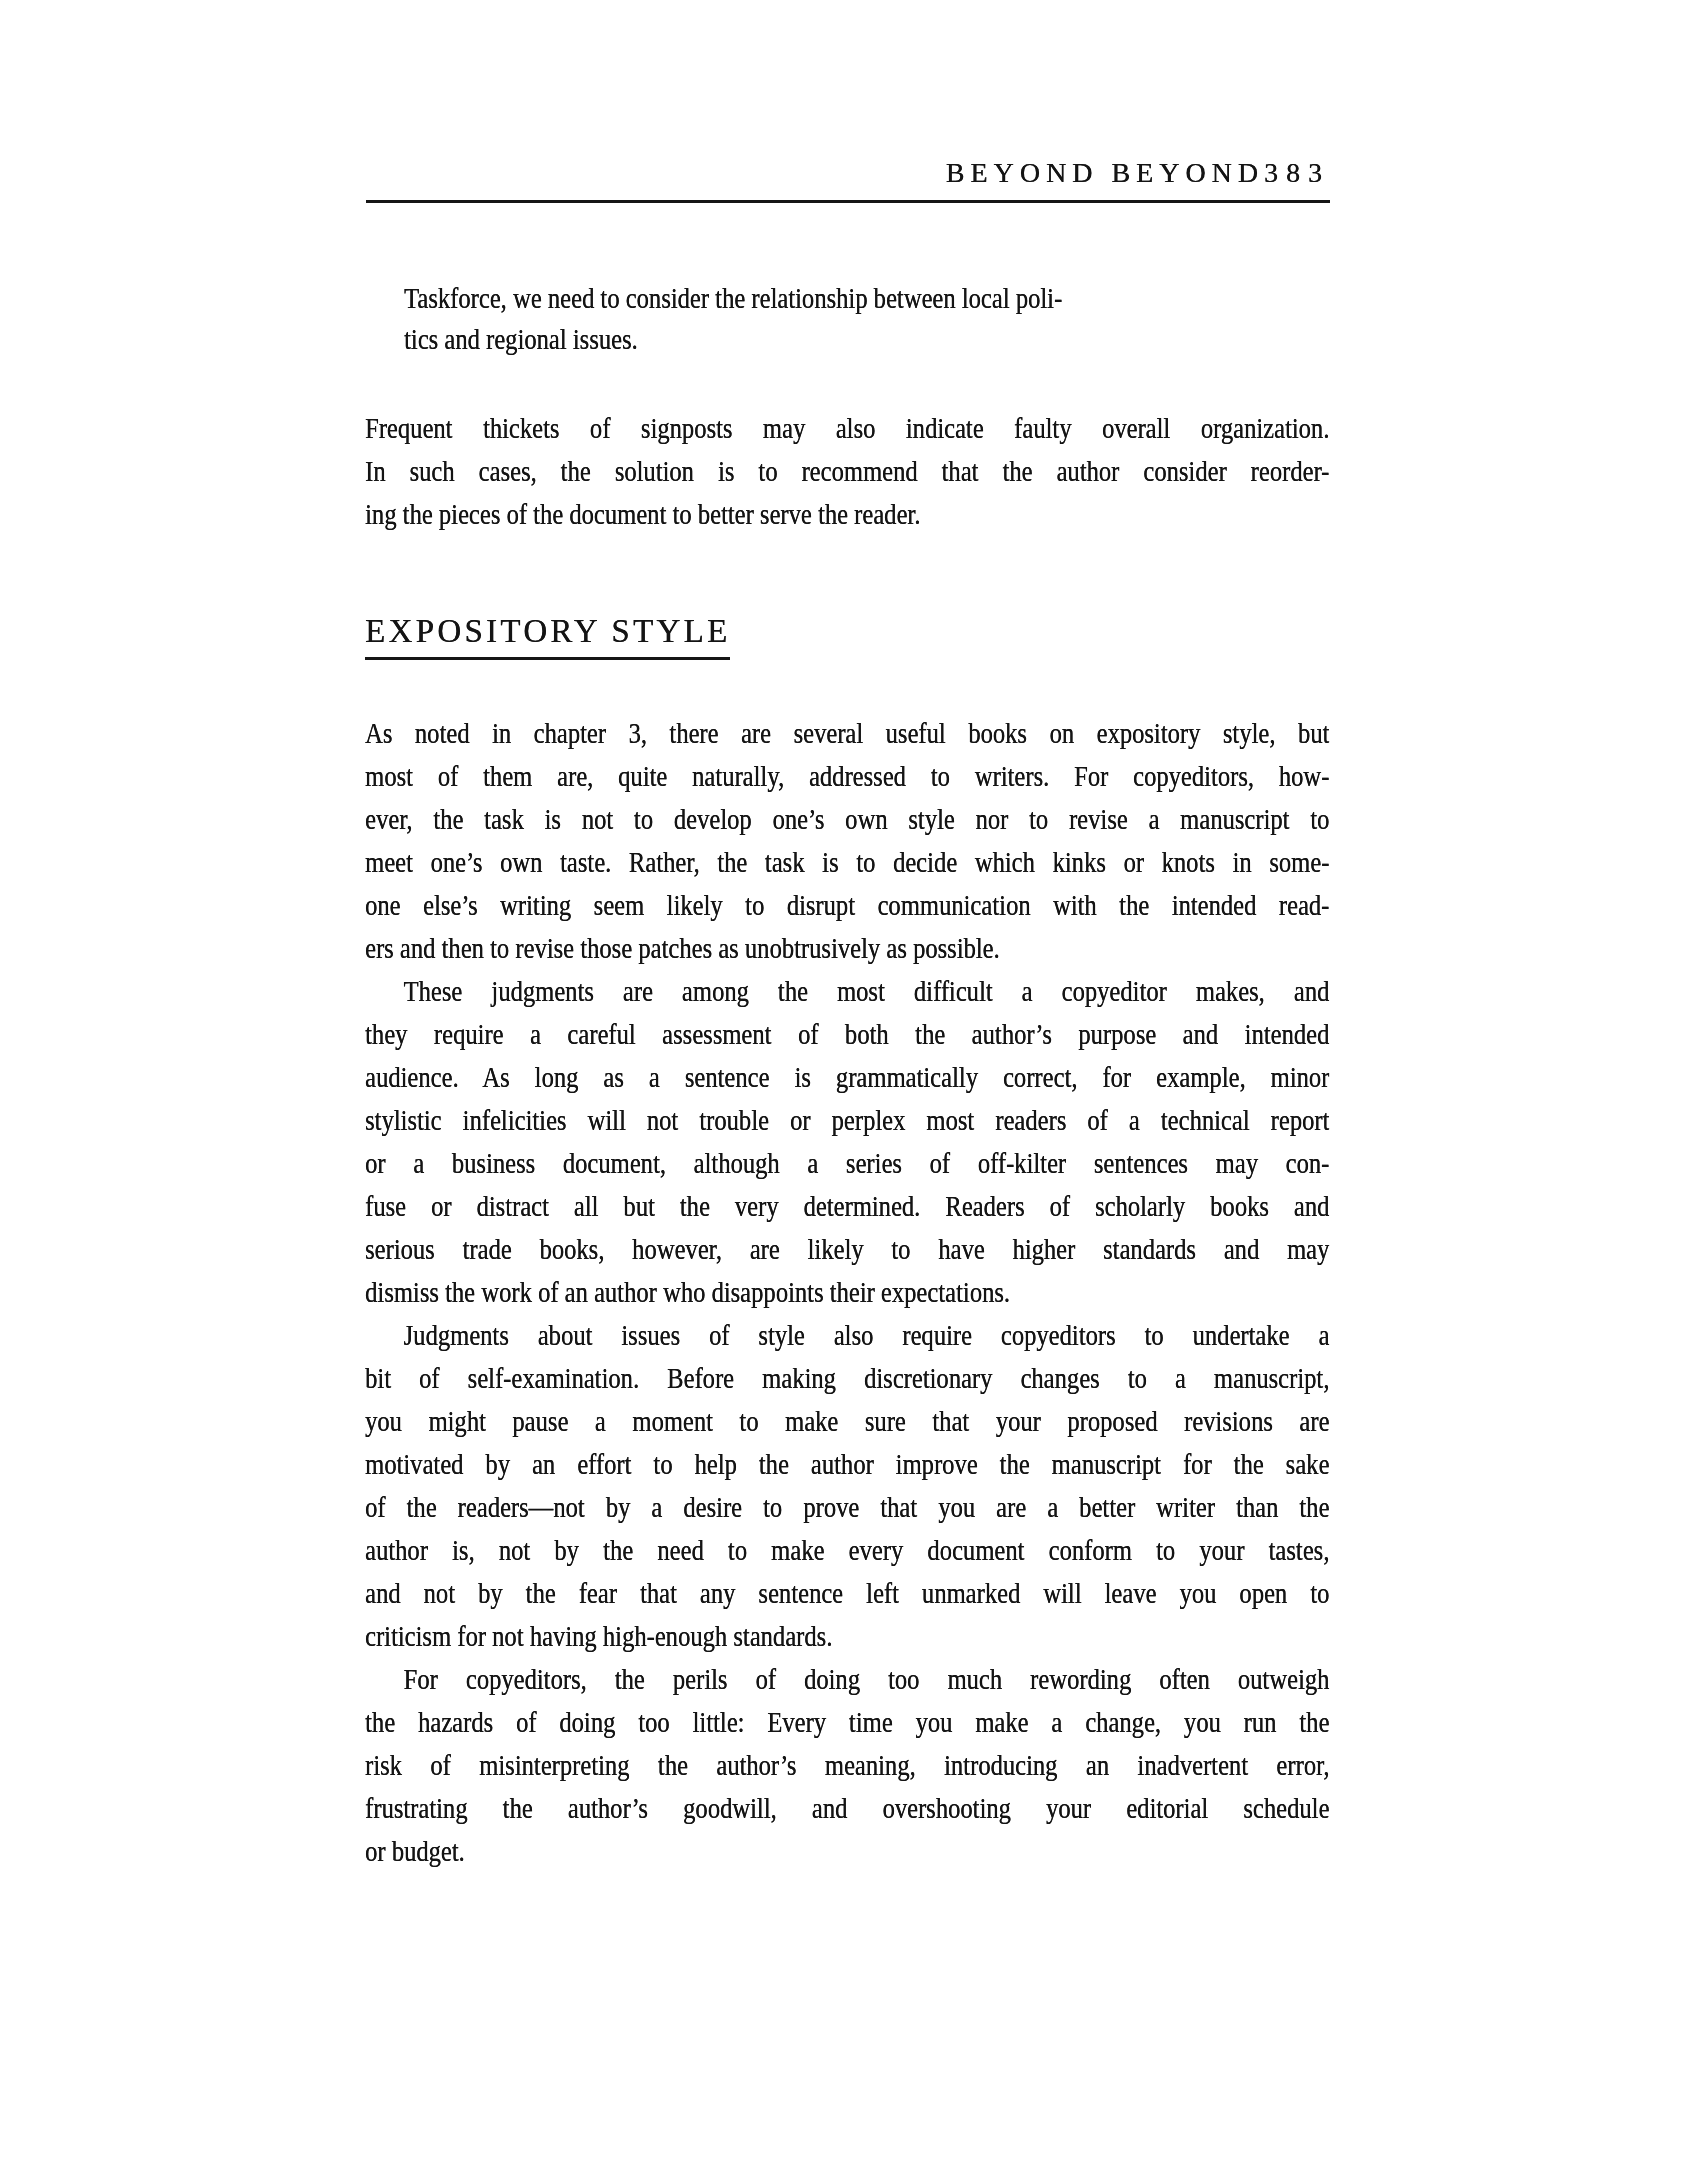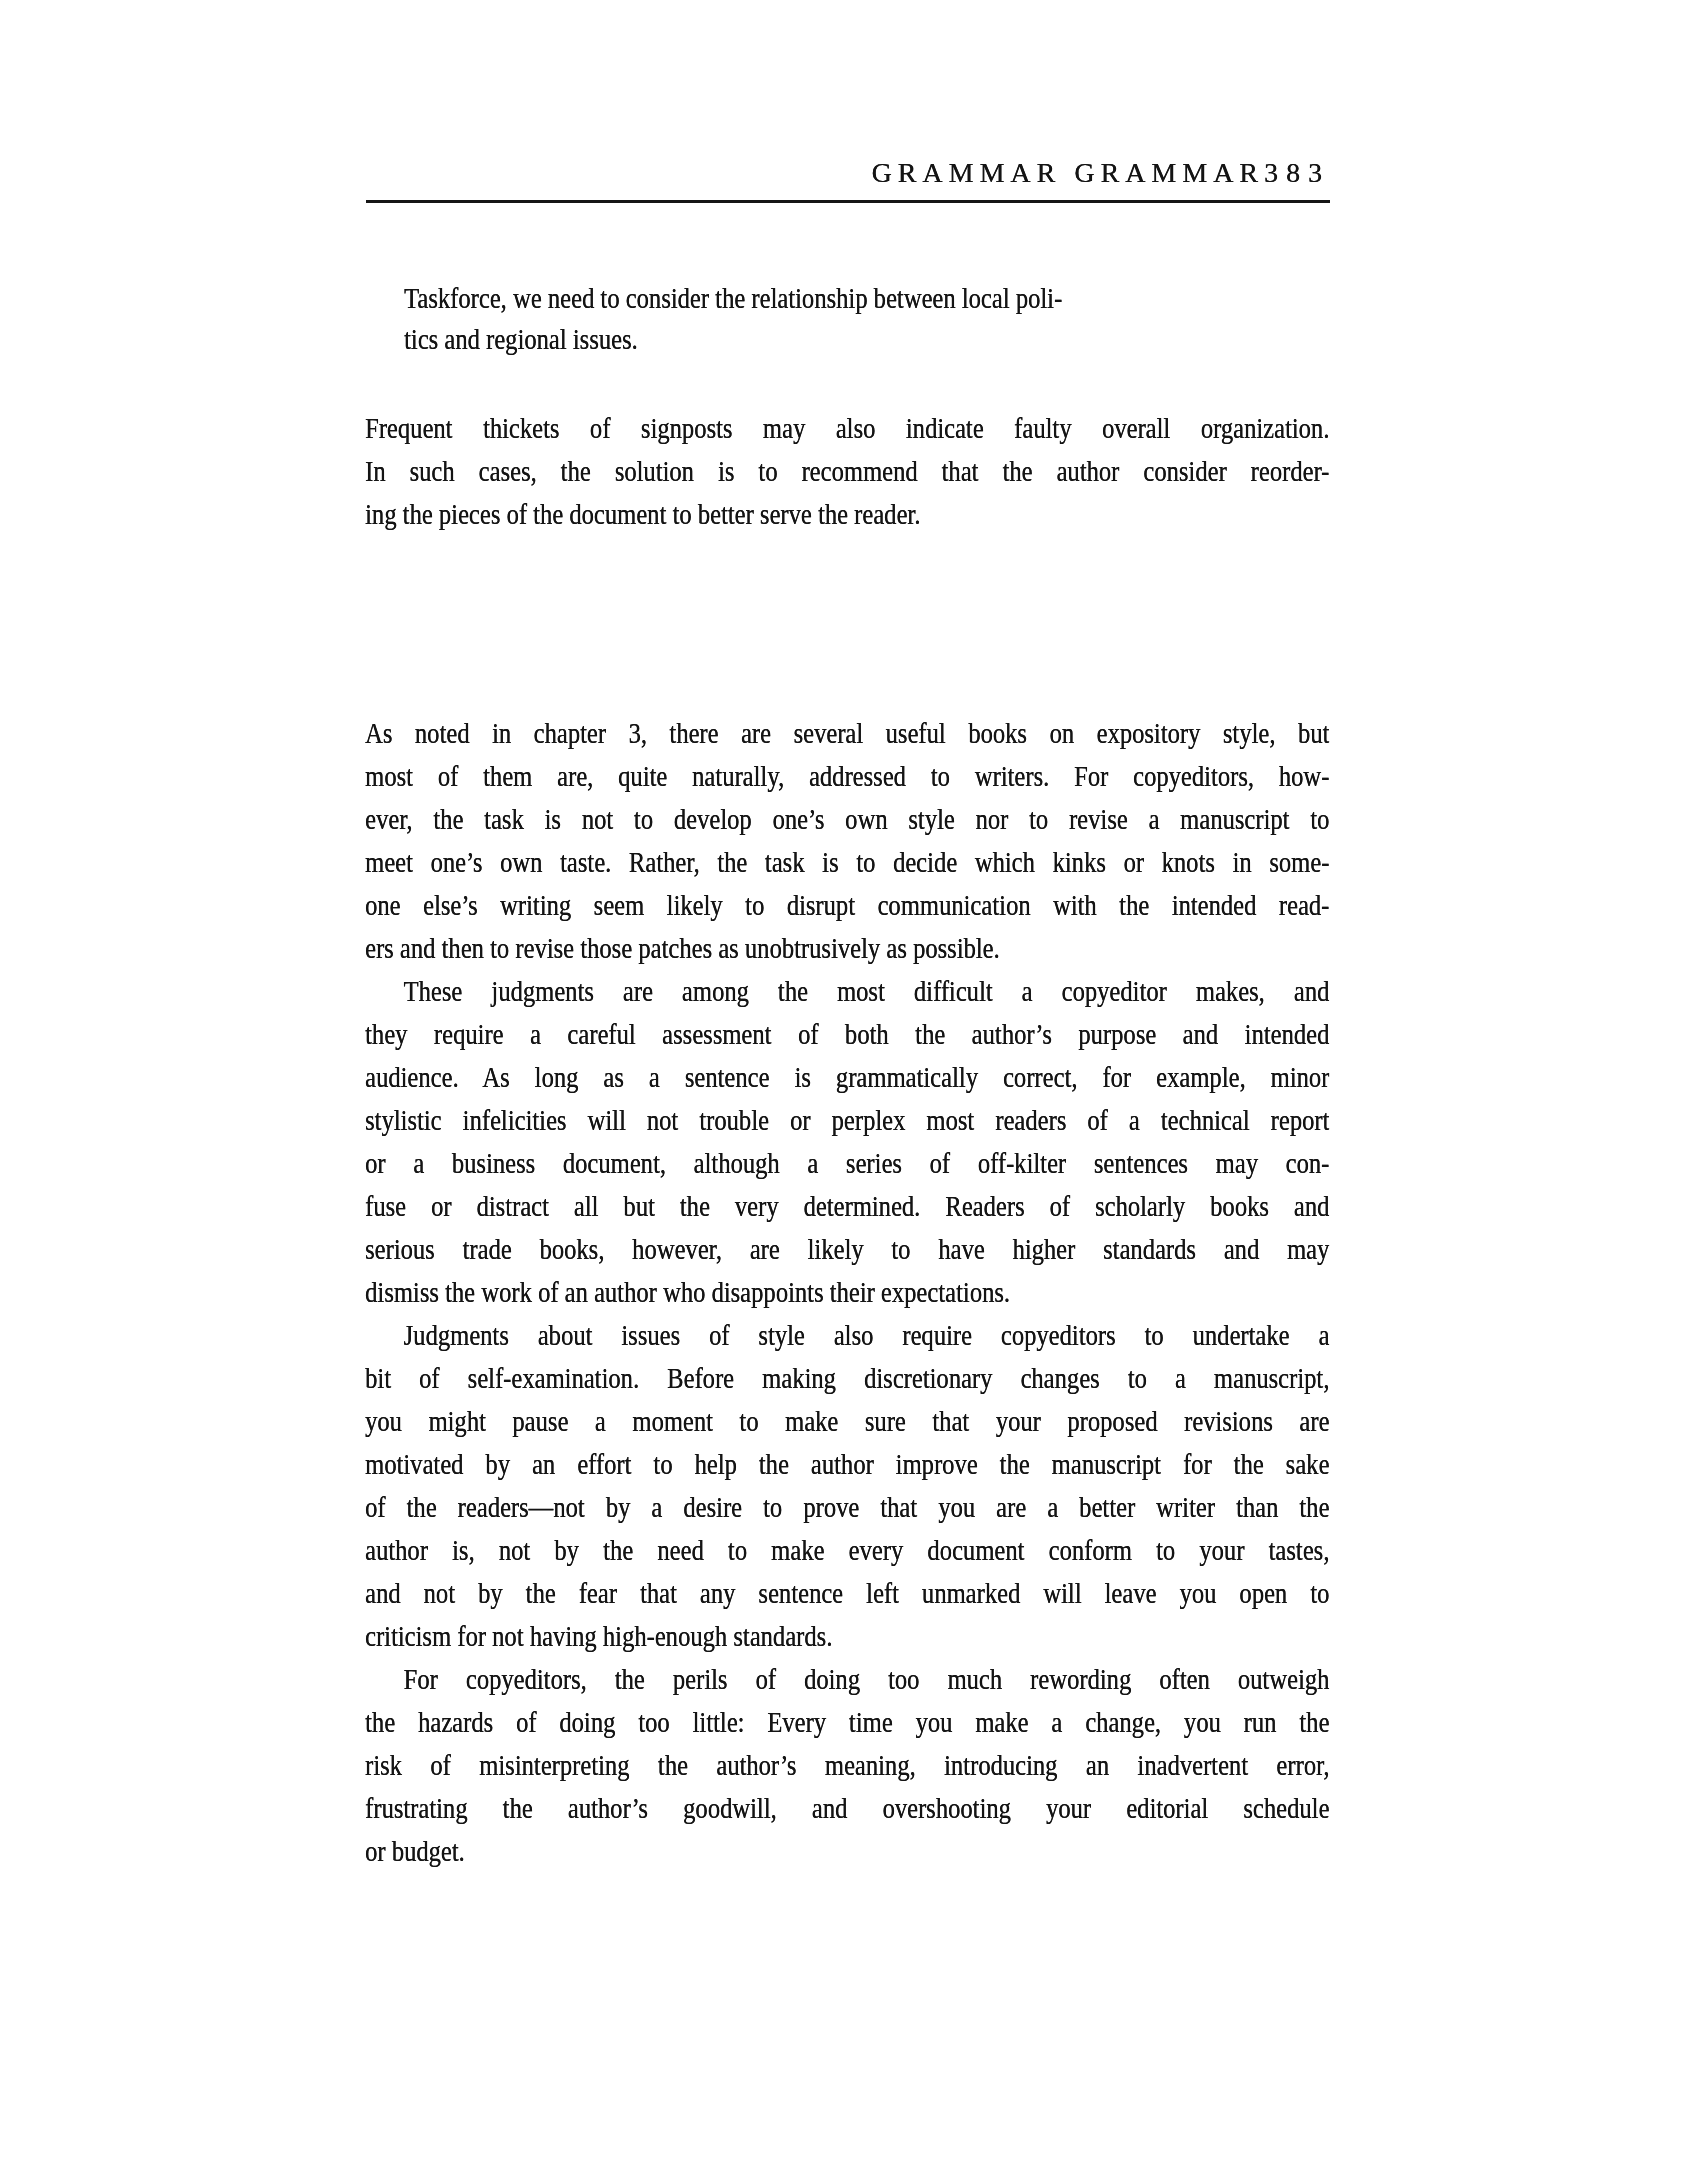--- a/index.html
+++ b/index.html
@@ -103,37 +103,38 @@
     overflow: hidden;
   }
   .line.indent { text-indent: 47px; }
 </style>
 </head>
 <body>
 
 <div class="page">
 
   <header class="running-head">
-    <span>GRAMMAR GRAMMAR</span>
+    <span>BEYOND BEYOND</span>
     <span class="pgnum">383</span>
   </header>
 
   <div class="head-rule"></div>
 
   <div class="extract" id="extract">
       <div class="line">Taskforce, we need to consider the relationship between local poli-</div>
       <div class="line">tics and regional issues.</div>
     </div>
 
   <div class="intro-para" id="intro-para">
       <div class="line just">Frequent thickets of signposts may also indicate faulty overall organization.</div>
       <div class="line just">In such cases, the solution is to recommend that the author consider reorder-</div>
       <div class="line">ing the pieces of the document to better serve the reader.</div>
     </div>
 
+  <h2 class="section-heading">EXPOSITORY STYLE</h2>
 
   <div class="body-text" id="body-text">
       <div>
         <div class="line just">As noted in chapter 3, there are several useful books on expository style, but</div>
         <div class="line just">most of them are, quite naturally, addressed to writers. For copyeditors, how-</div>
         <div class="line just">ever, the task is not to develop one’s own style nor to revise a manuscript to</div>
         <div class="line just">meet one’s own taste. Rather, the task is to decide which kinks or knots in some-</div>
         <div class="line just">one else’s writing seem likely to disrupt communication with the intended read-</div>
         <div class="line">ers and then to revise those patches as unobtrusively as possible.</div>
       </div>

